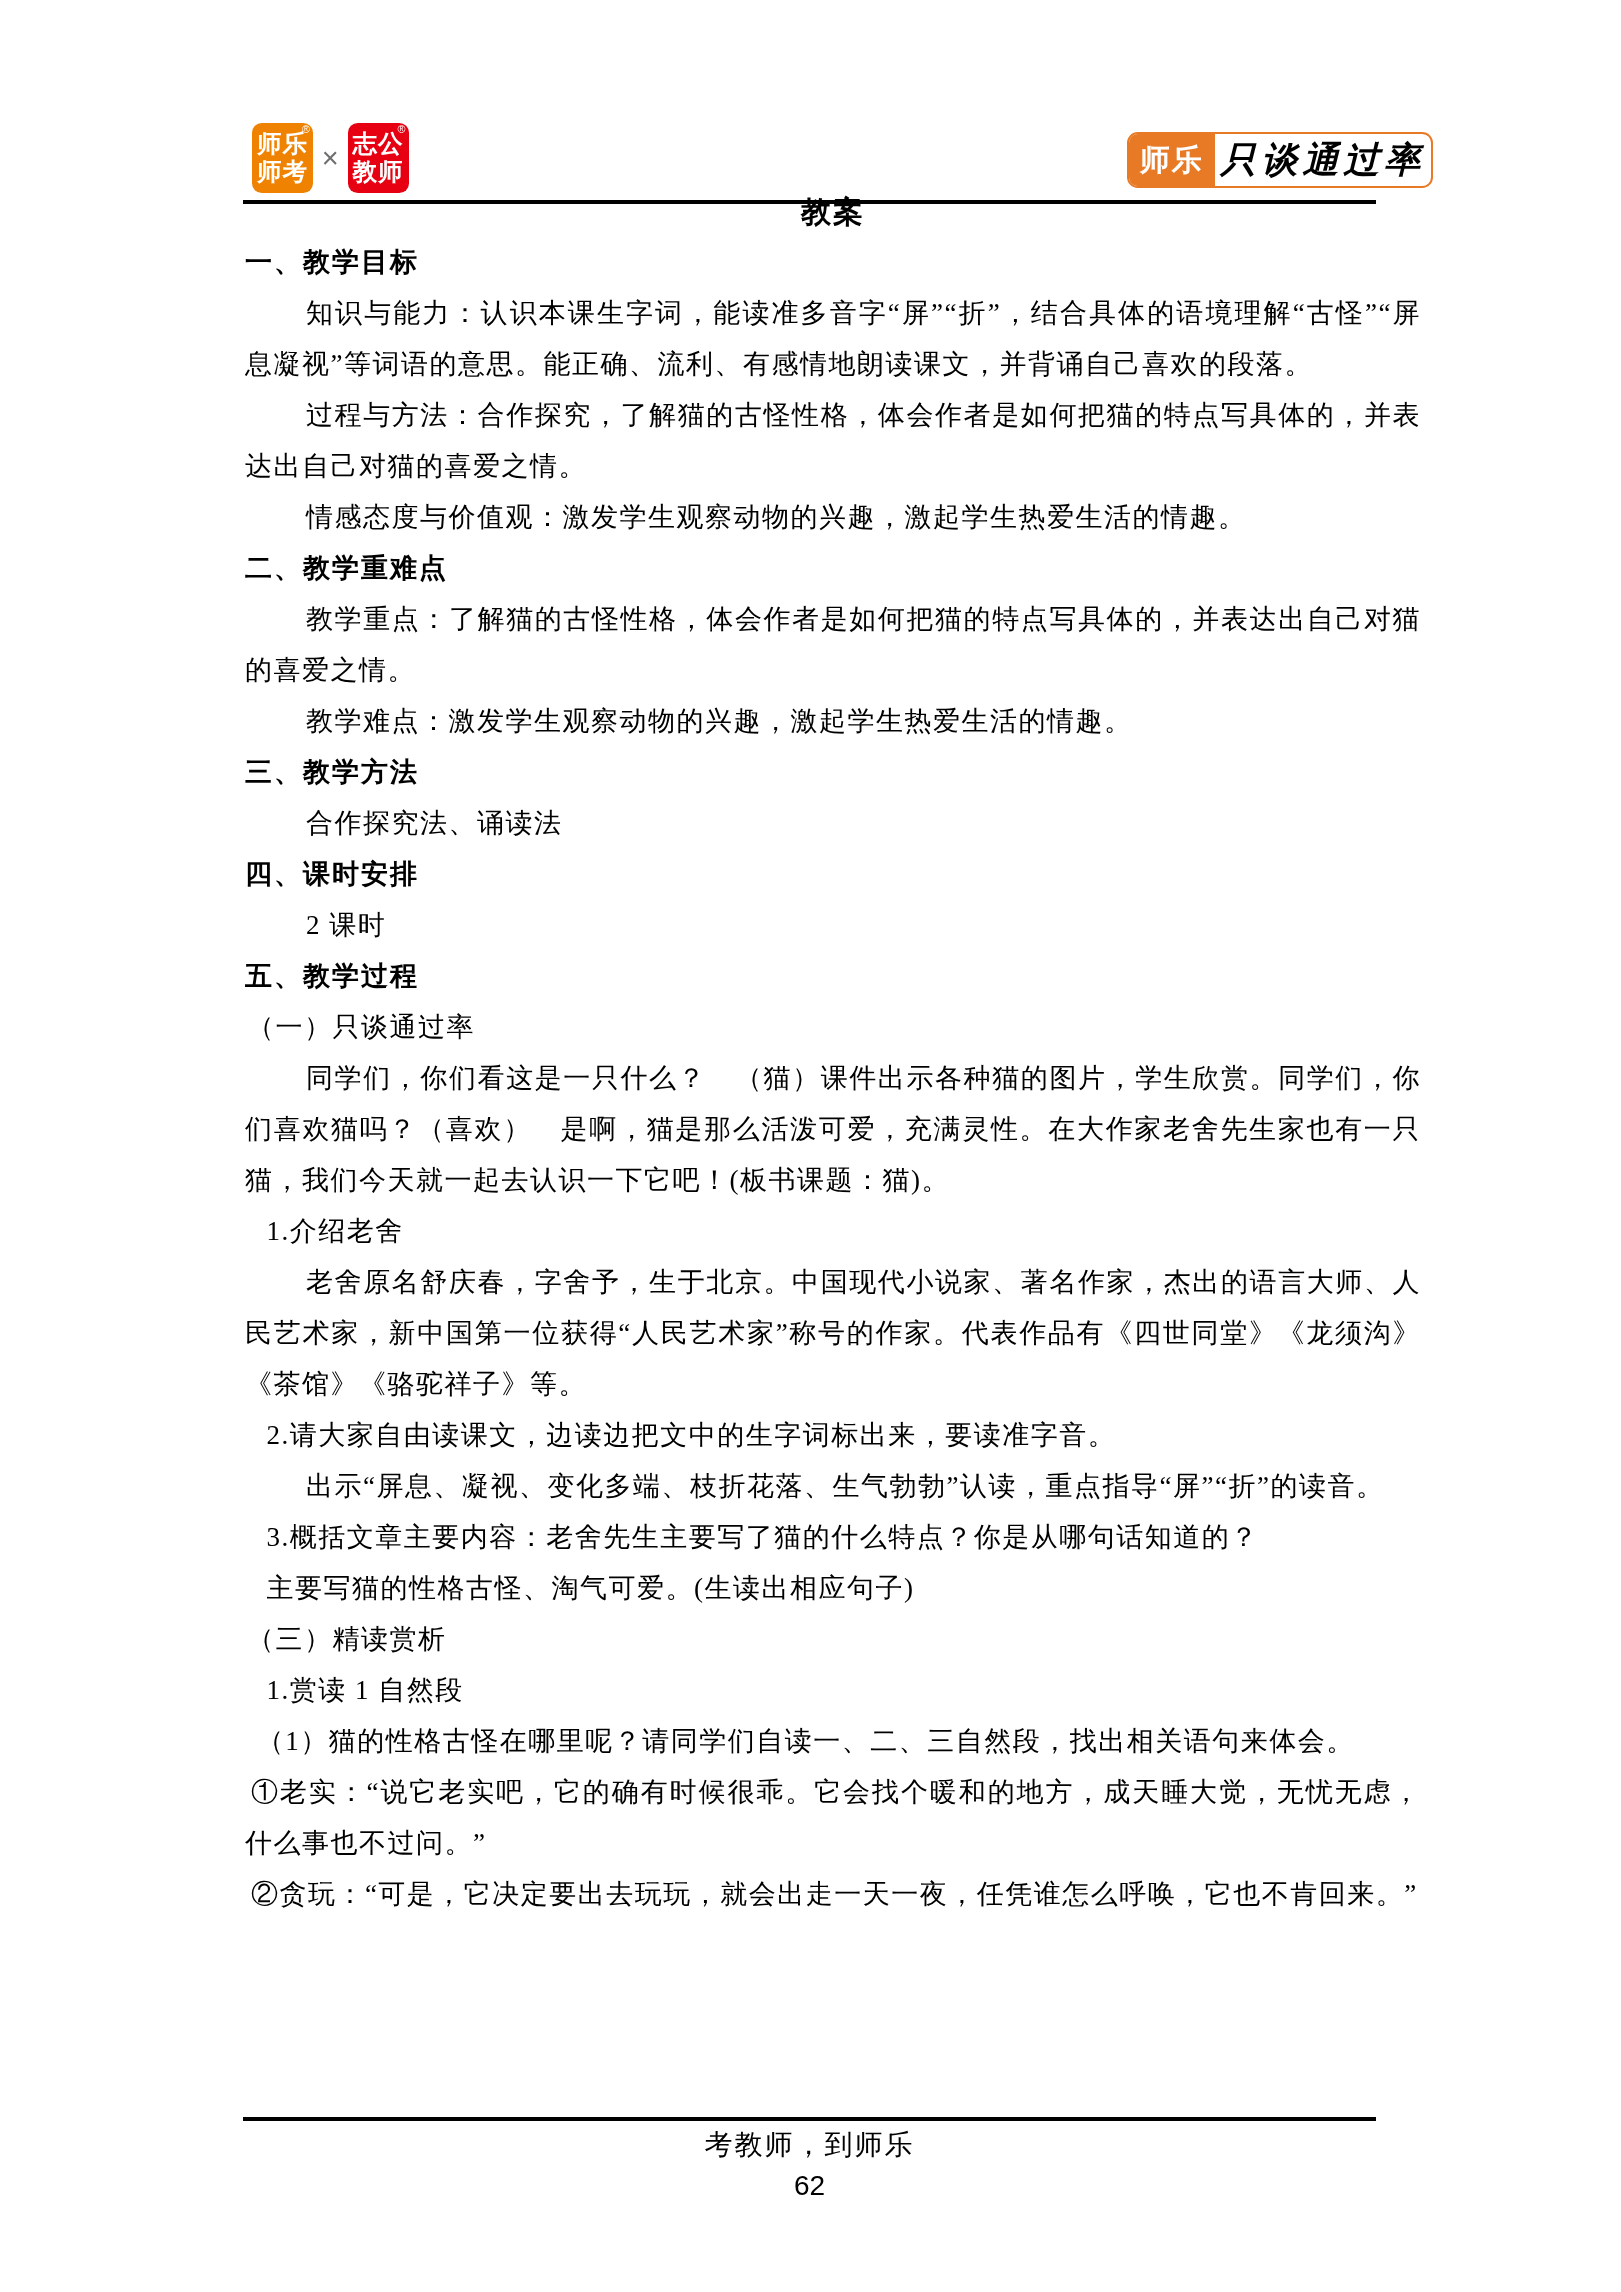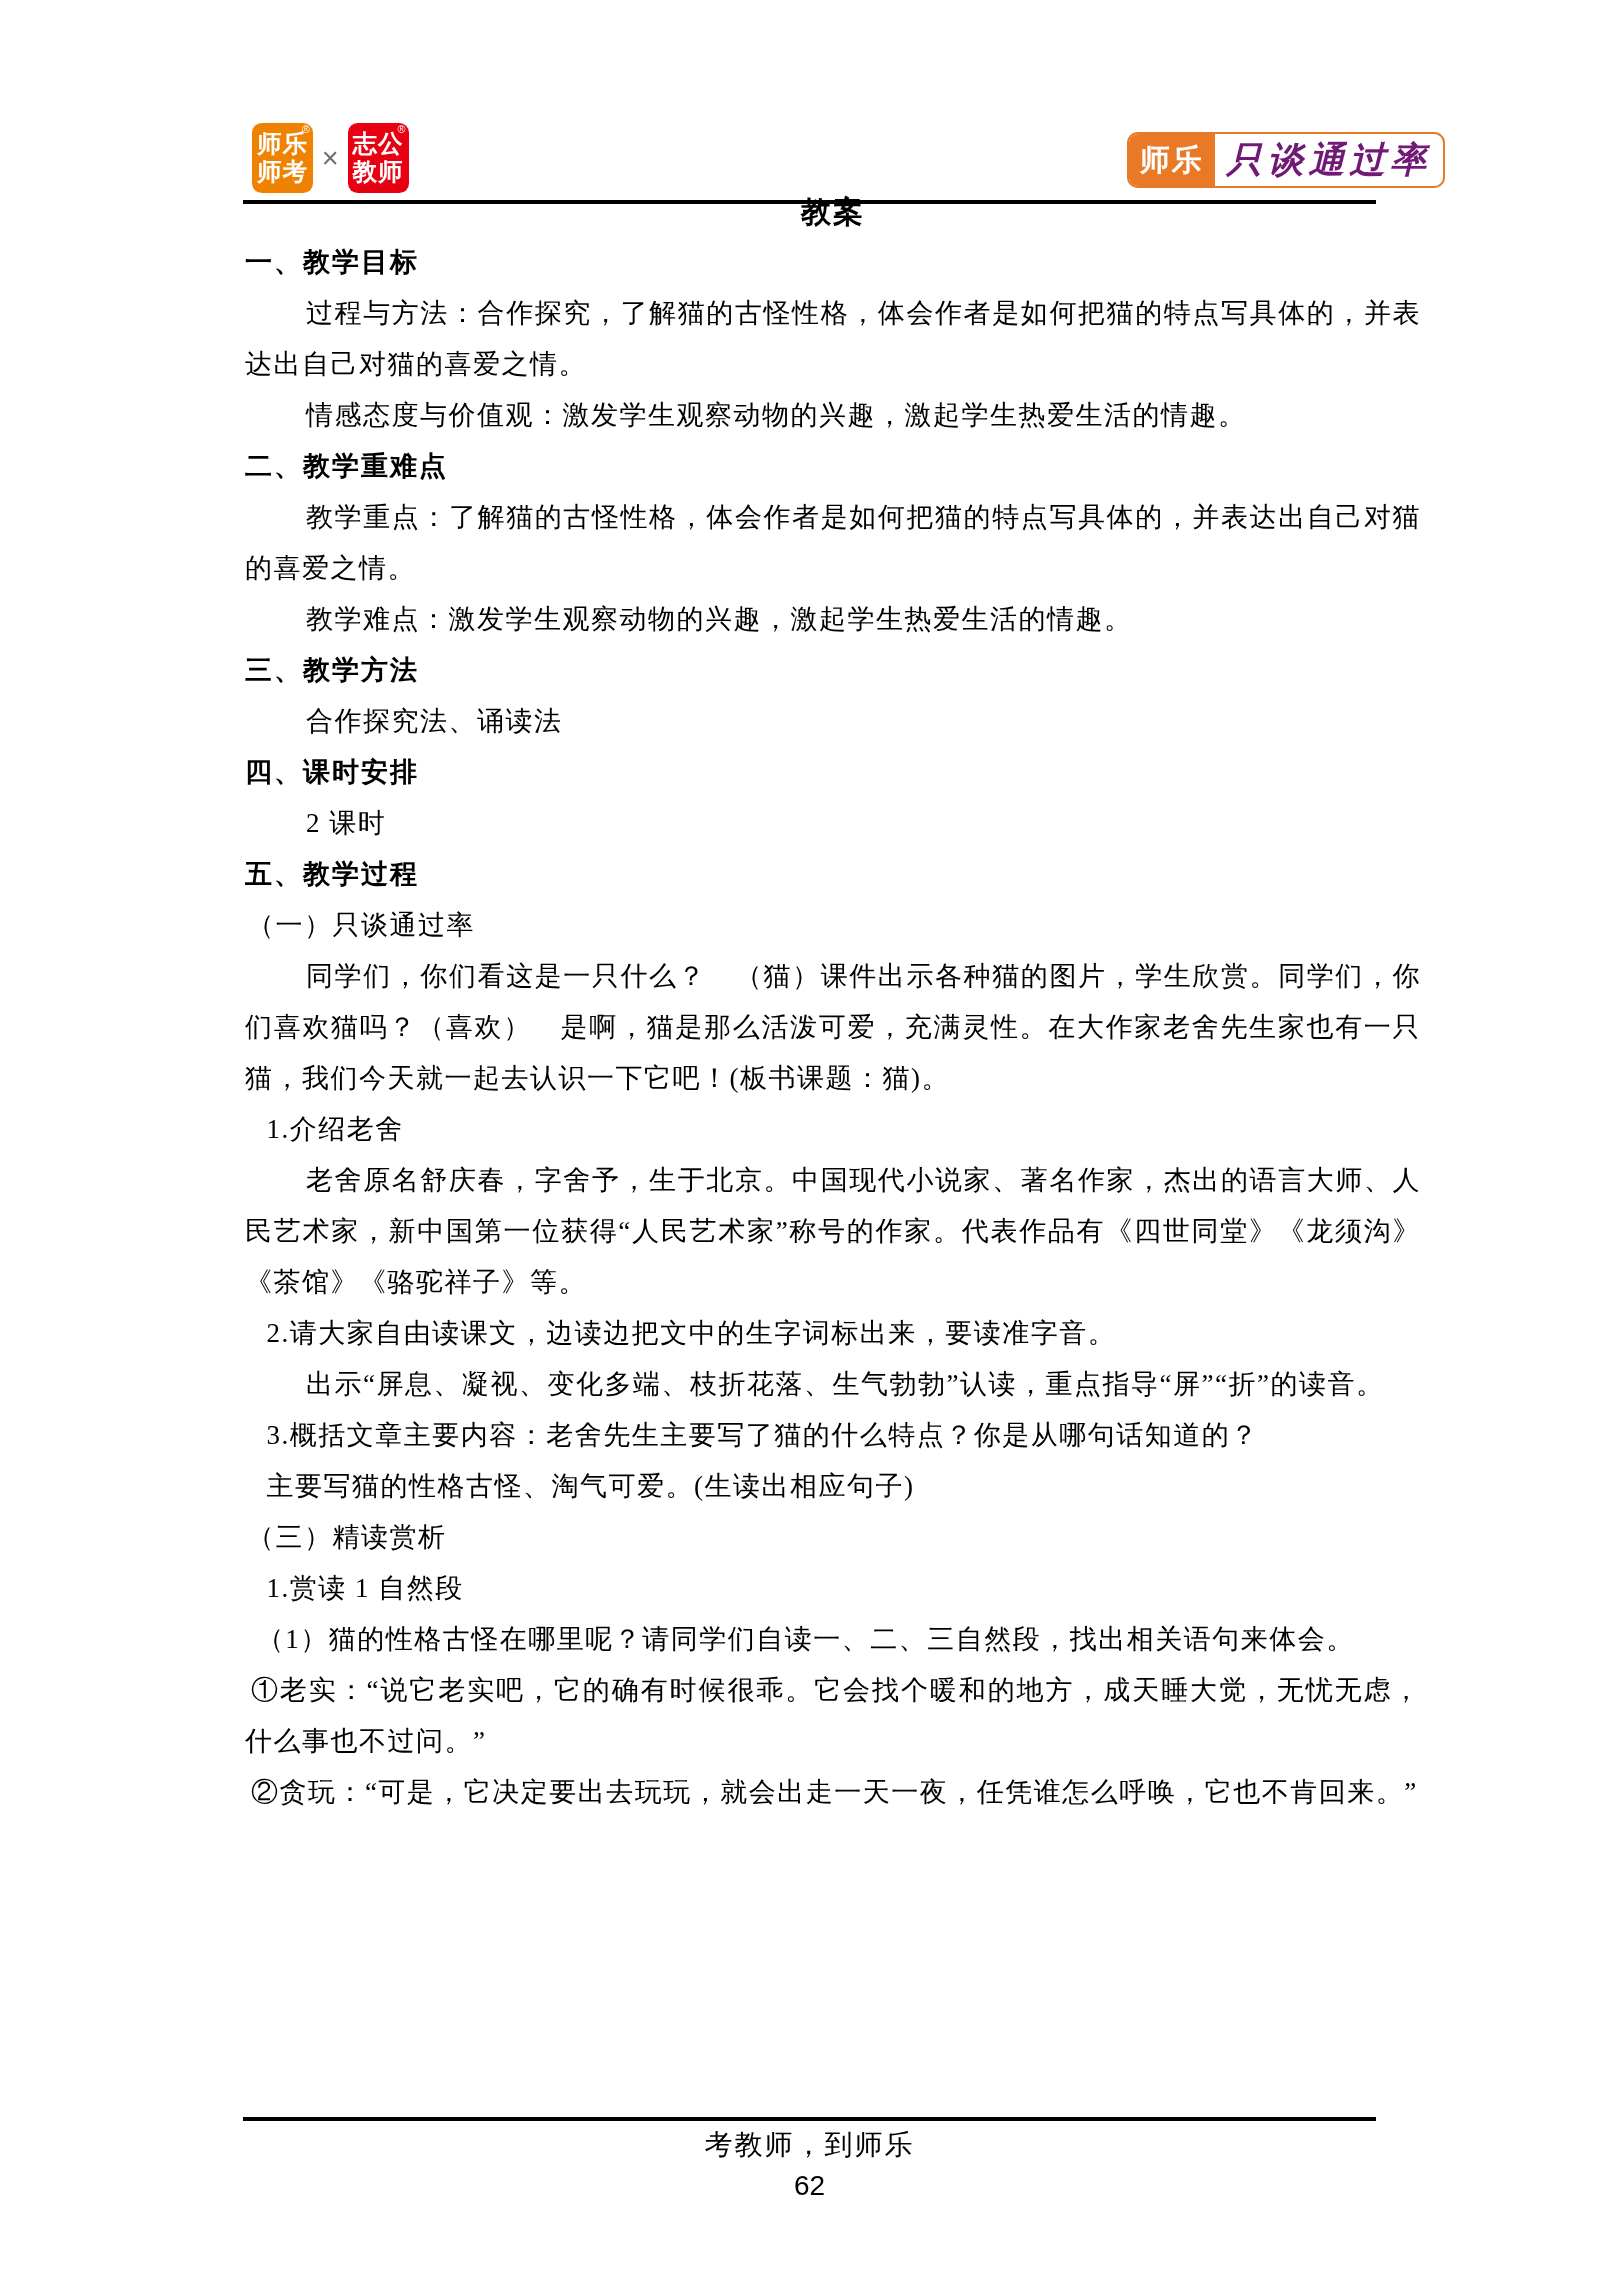--- a/index.html
+++ b/index.html
@@ -41,25 +41,25 @@
     display:flex;align-items:stretch;overflow:hidden;background:#fff;
   }
   .logo-right .brand{
     background:#e87a26;color:#fff;
     font-family:"Liberation Sans","DejaVu Sans",sans-serif;
     font-weight:bold;font-size:30px;
     display:flex;align-items:center;padding:0 10.8px;
     letter-spacing:2px;
   }
   .logo-right .slogan{
-    color:#701a75;
+    color:#000000;
     font-family:"Liberation Serif","DejaVu Serif",serif;
     font-style:italic;font-weight:bold;
     font-size:36px;display:flex;align-items:center;
-    padding:0 12px;letter-spacing:4.9px;white-space:nowrap;border-radius:14px;
+    padding:0 6px;letter-spacing:4.9px;white-space:nowrap;border-radius:14px;
   }
   .rule{position:absolute;left:243px;width:1133px;height:3.9px;background:#000;}
   .rule-top{top:200px;}
   .rule-bottom{top:2117px;}
   
   .doc{
     position:absolute;left:245px;top:186px;width:1176px;
   }
   .blk{
     margin:0;padding:0;
@@ -116,20 +116,21 @@
   <div class="logo-right">
     <span class="brand">师乐</span>
     <span class="slogan">只谈通过率</span>
   </div>
 
   <div class="rule rule-top"></div>
 
   <div class="doc">
       <p class="blk t-title">教案</p>
       <p class="blk t-h">一、教学目标</p>
+      <p class="blk t-p">知识与能力：认识本课生字词，能读准多音字“屏”“折”，结合具体的语境理解“古怪”“屏息凝视”等词语的意思。能正确、流利、有感情地朗读课文，并背诵自己喜欢的段落。</p>
       <p class="blk t-p">过程与方法：合作探究，了解猫的古怪性格，体会作者是如何把猫的特点写具体的，并表达出自己对猫的喜爱之情。</p>
       <p class="blk t-p">情感态度与价值观：激发学生观察动物的兴趣，激起学生热爱生活的情趣。</p>
       <p class="blk t-h">二、教学重难点</p>
       <p class="blk t-p">教学重点：了解猫的古怪性格，体会作者是如何把猫的特点写具体的，并表达出自己对猫的喜爱之情。</p>
       <p class="blk t-p">教学难点：激发学生观察动物的兴趣，激起学生热爱生活的情趣。</p>
       <p class="blk t-h">三、教学方法</p>
       <p class="blk t-p">合作探究法、诵读法</p>
       <p class="blk t-h">四、课时安排</p>
       <p class="blk t-p">2 课时</p>
       <p class="blk t-h">五、教学过程</p>

